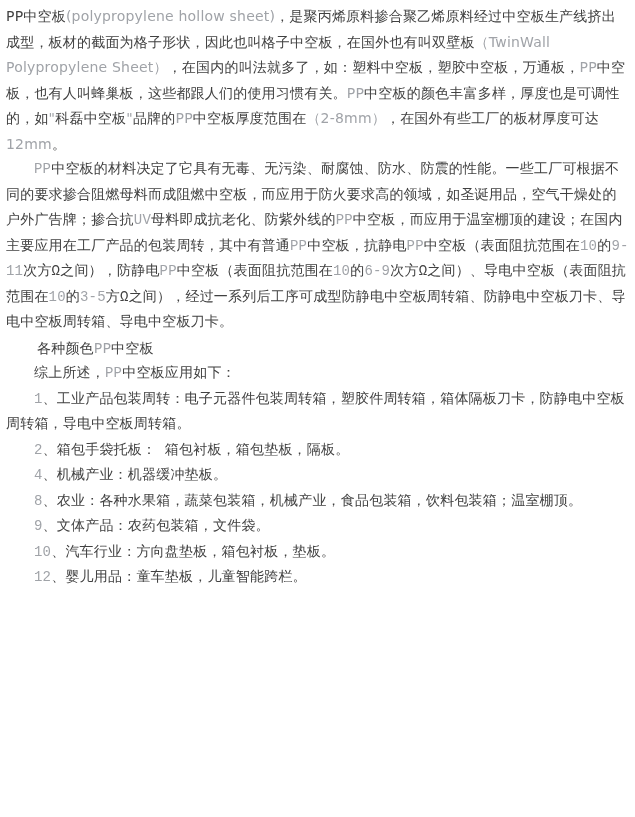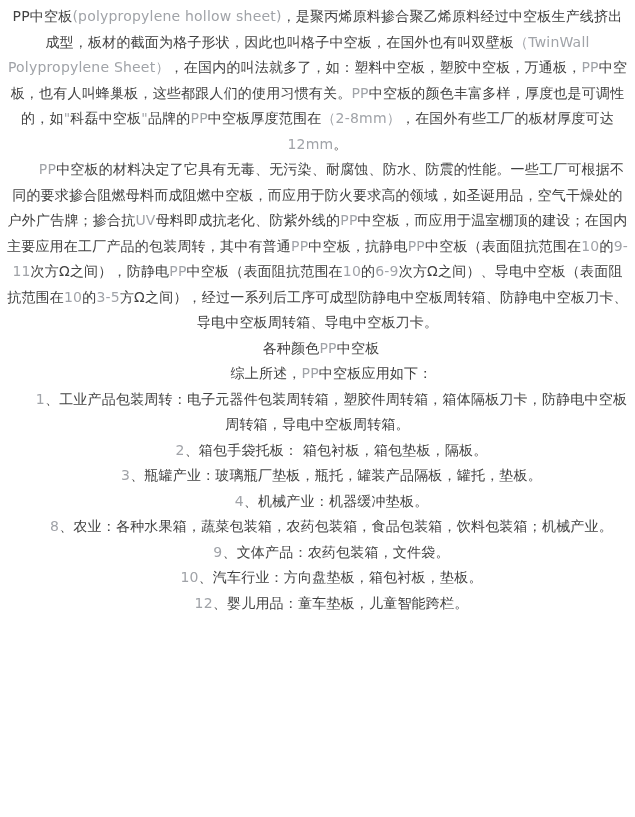--- a/index.html
+++ b/index.html
@@ -18,36 +18,34 @@
     padding: 4px 6px 2px 6px;
     font-family: "DejaVu Sans", sans-serif;
     font-size: 14px;
     line-height: 25.5px;
     color: var(--cjk);
     letter-spacing: 0.2px;
   }
   .para {
     margin: 0;
     text-indent: 0;
-    text-align: center;
   }
-  .para.indent-2 { text-indent: 2em; }
-  .para.indent-half { text-indent: 0.5em; }
+  .para.indent-2 { text-indent: 2em; font-family: Liberation Mono, monospace; }
+  .para.indent-half { text-indent: 0.5em; margin-left: 24px; }
   .run-d { color: var(--cjk); }
   .run-l { color: var(--latin); }
 </style>
 </head>
 <body>
 
 <div class="doc">
     <div class="para"><span class="run-d">PP中空板</span><span class="run-l">(polypropylene hollow sheet)</span><span class="run-d">，是聚丙烯原料掺合聚乙烯原料经过中空板生产线挤出成型，板材的截面为格子形状，因此也叫格子中空板，在国外也有叫双壁板</span><span class="run-l">（TwinWall Polypropylene Sheet）</span><span class="run-d">，在国内的叫法就多了，如：塑料中空板，塑胶中空板，万通板，</span><span class="run-l">PP</span><span class="run-d">中空板，也有人叫蜂巢板，这些都跟人们的使用习惯有关。</span><span class="run-l">PP</span><span class="run-d">中空板的颜色丰富多样，厚度也是可调性的，如</span><span class="run-l">"</span><span class="run-d">科磊中空板</span><span class="run-l">"</span><span class="run-d">品牌的</span><span class="run-l">PP</span><span class="run-d">中空板厚度范围在</span><span class="run-l">（2-8mm）</span><span class="run-d">，在国外有些工厂的板材厚度可达</span><span class="run-l">12mm</span><span class="run-d">。</span></div>
     <div class="para indent-2"><span class="run-l">PP</span><span class="run-d">中空板的材料决定了它具有无毒、无污染、耐腐蚀、防水、防震的性能。一些工厂可根据不同的要求掺合阻燃母料而成阻燃中空板，而应用于防火要求高的领域，如圣诞用品，空气干燥处的户外广告牌；掺合抗</span><span class="run-l">UV</span><span class="run-d">母料即成抗老化、防紫外线的</span><span class="run-l">PP</span><span class="run-d">中空板，而应用于温室棚顶的建设；在国内主要应用在工厂产品的包装周转，其中有普通</span><span class="run-l">PP</span><span class="run-d">中空板，抗静电</span><span class="run-l">PP</span><span class="run-d">中空板（表面阻抗范围在</span><span class="run-l">10</span><span class="run-d">的</span><span class="run-l">9-11</span><span class="run-d">次方Ω之间），防静电</span><span class="run-l">PP</span><span class="run-d">中空板（表面阻抗范围在</span><span class="run-l">10</span><span class="run-d">的</span><span class="run-l">6-9</span><span class="run-d">次方Ω之间）、导电中空板（表面阻抗范围在</span><span class="run-l">10</span><span class="run-d">的</span><span class="run-l">3-5</span><span class="run-d">方Ω之间），经过一系列后工序可成型防静电中空板周转箱、防静电中空板刀卡、导电中空板周转箱、导电中空板刀卡。</span></div>
     <div class="para indent-half"><span class="run-d">各种颜色</span><span class="run-l">PP</span><span class="run-d">中空板</span></div>
     <div class="para indent-2"><span class="run-d">综上所述，</span><span class="run-l">PP</span><span class="run-d">中空板应用如下：</span></div>
     <div class="para indent-2"><span class="run-l">1</span><span class="run-d">、工业产品包装周转：电子元器件包装周转箱，塑胶件周转箱，箱体隔板刀卡，防静电中空板周转箱，导电中空板周转箱。</span></div>
     <div class="para indent-2"><span class="run-l">2</span><span class="run-d">、箱包手袋托板： 箱包衬板，箱包垫板，隔板。</span></div>
-    <div class="para indent-2"><span class="run-l">3</span><span class="run-d">、瓶罐产业：玻璃瓶厂垫板，瓶托，罐装产品隔板，罐托，垫板。</span></div>
     <div class="para indent-2"><span class="run-l">4</span><span class="run-d">、机械产业：机器缓冲垫板。</span></div>
-    <div class="para indent-2"><span class="run-l">8</span><span class="run-d">、农业：各种水果箱，蔬菜包装箱，农药包装箱，食品包装箱，饮料包装箱；机械产业。</span></div>
+    <div class="para indent-2"><span class="run-l">8</span><span class="run-d">、农业：各种水果箱，蔬菜包装箱，机械产业，食品包装箱，饮料包装箱；温室棚顶。</span></div>
     <div class="para indent-2"><span class="run-l">9</span><span class="run-d">、文体产品：农药包装箱，文件袋。</span></div>
     <div class="para indent-2"><span class="run-l">10</span><span class="run-d">、汽车行业：方向盘垫板，箱包衬板，垫板。</span></div>
     <div class="para indent-2"><span class="run-l">12</span><span class="run-d">、婴儿用品：童车垫板，儿童智能跨栏。</span></div>
   </div>
 
 </body></html>

